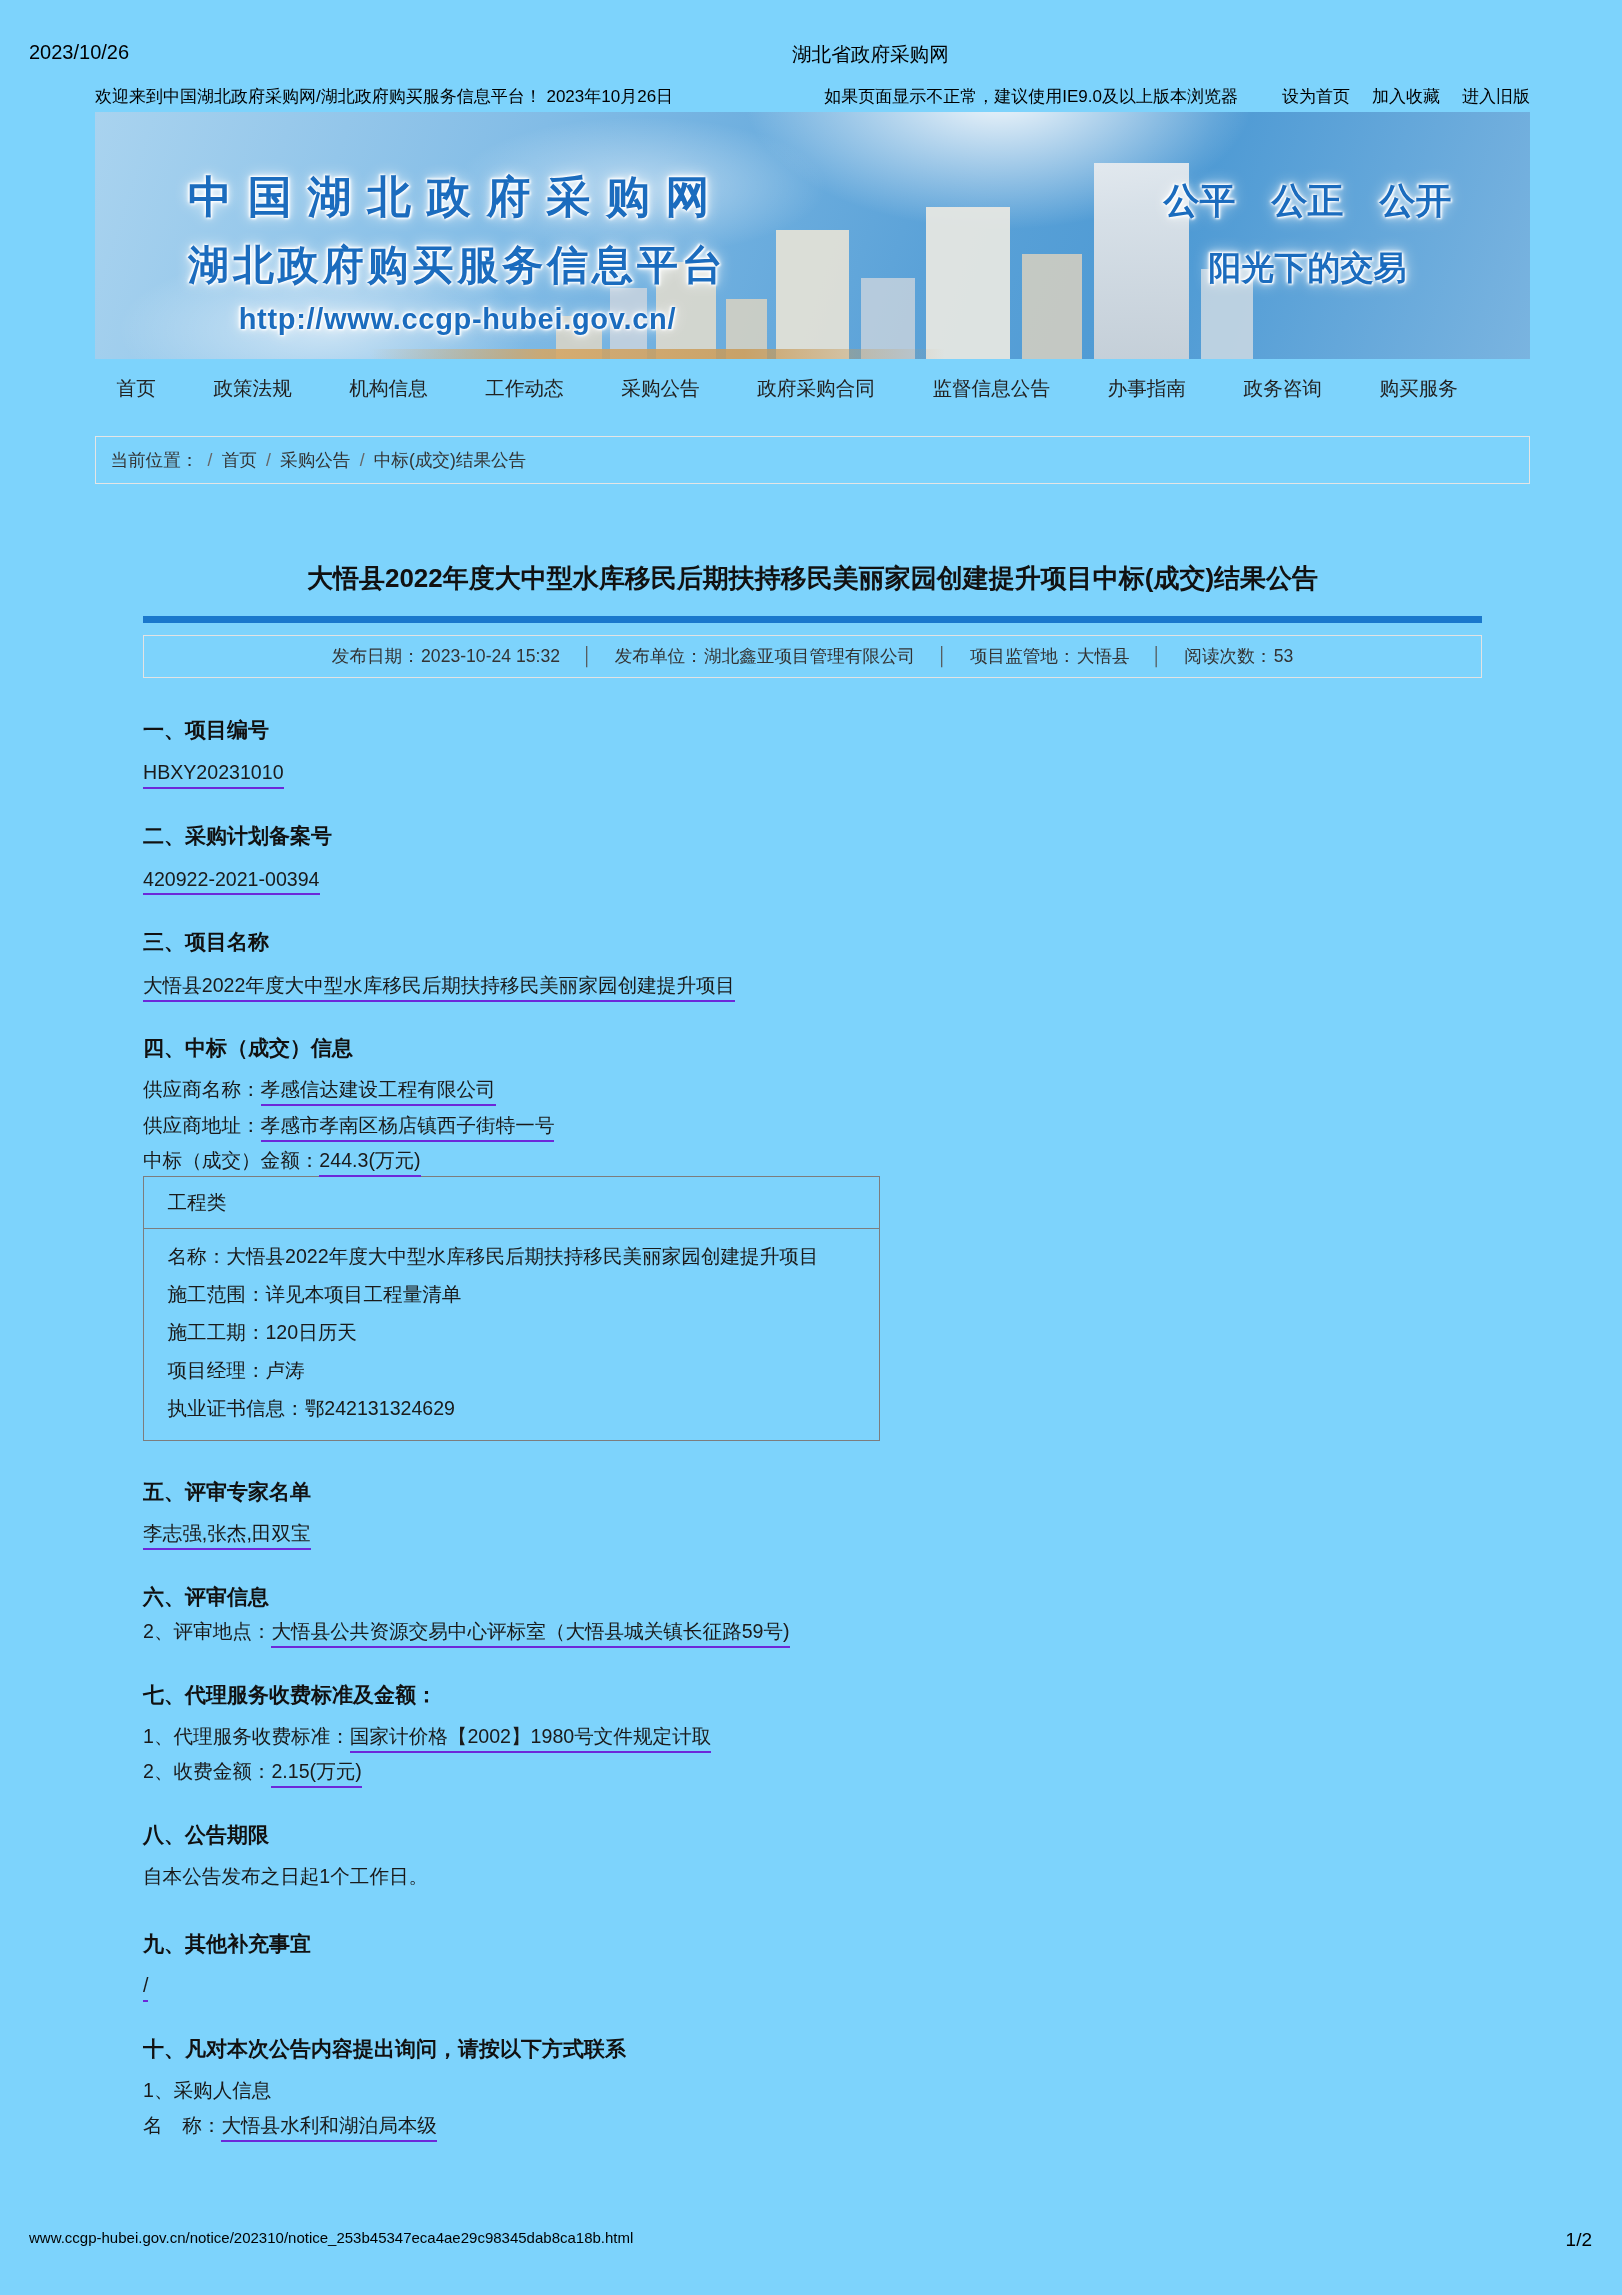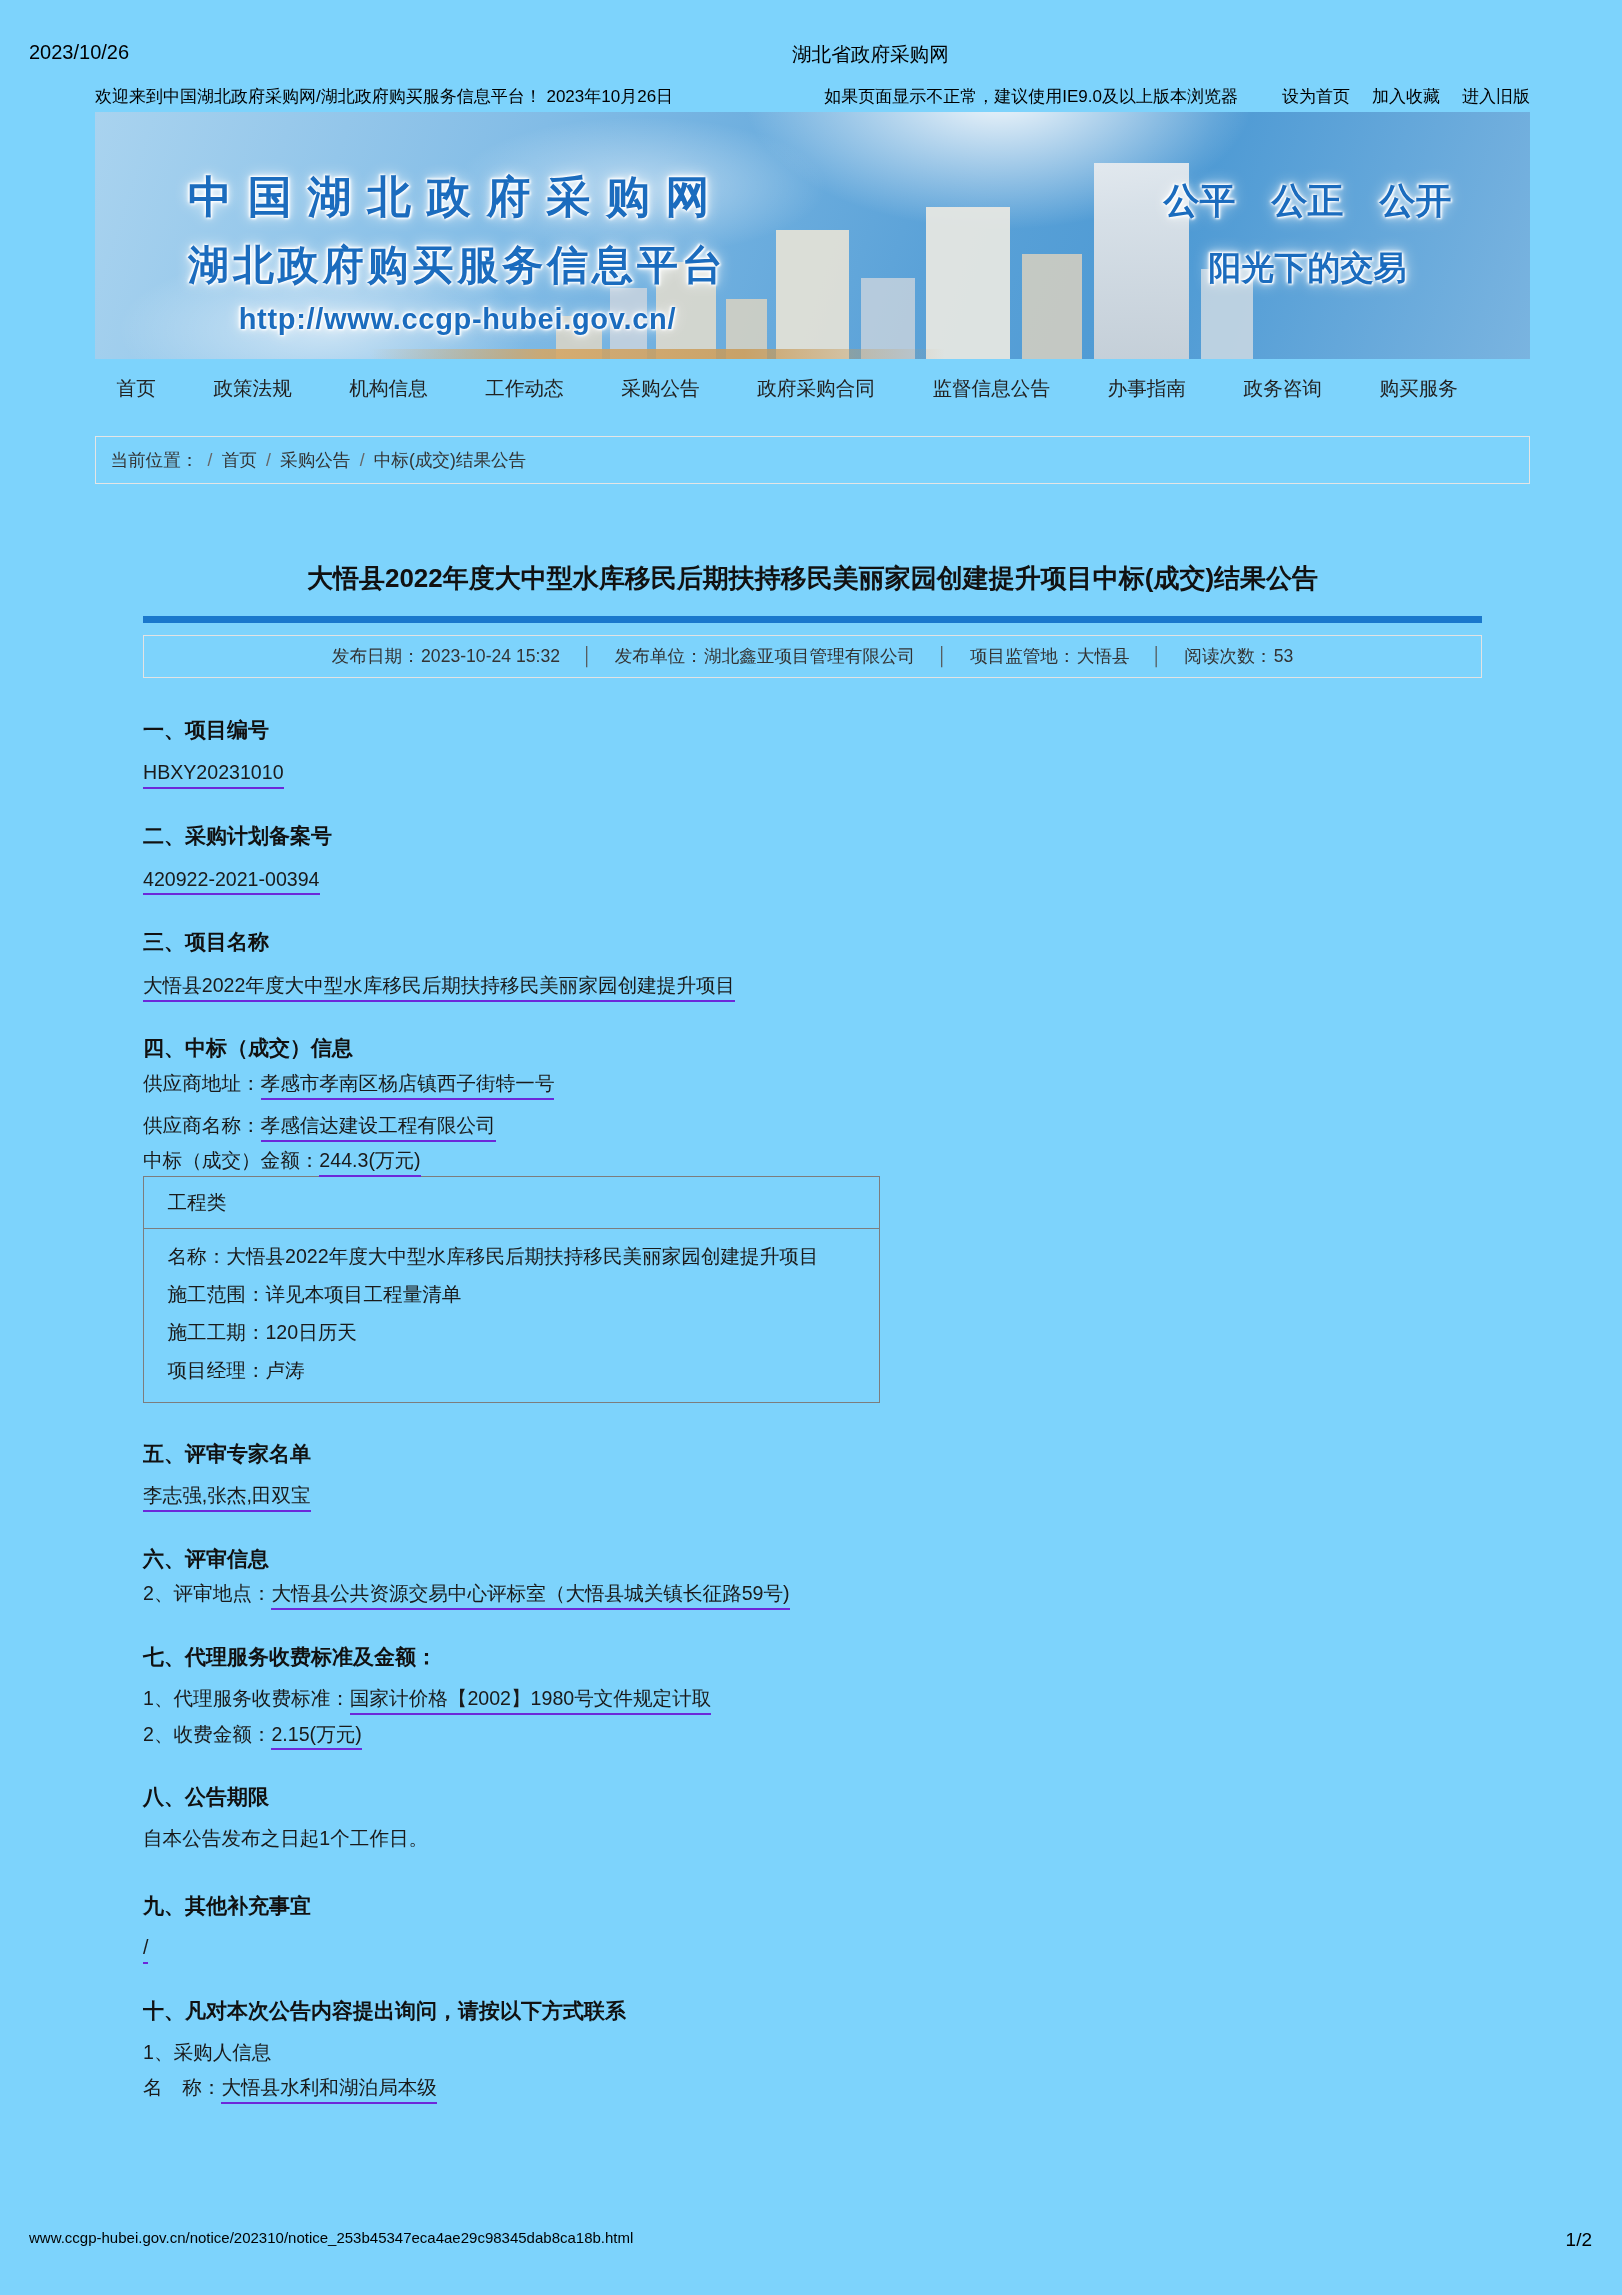--- a/index.html
+++ b/index.html
@@ -172,31 +172,32 @@
       <h3 class="sec-h mt-sec1">一、项目编号</h3>
       <p class="line mt-val"><span class="u">HBXY20231010</span></p>
 
       <h3 class="sec-h mt-sec">二、采购计划备案号</h3>
       <p class="line mt-val"><span class="u">420922-2021-00394</span></p>
 
       <h3 class="sec-h mt-sec">三、项目名称</h3>
       <p class="line mt-val"><span class="u">大悟县2022年度大中型水库移民后期扶持移民美丽家园创建提升项目</span></p>
 
       <h3 class="sec-h mt-sec">四、中标（成交）信息</h3>
+      <p class="line mt-l1"><span>供应商名称：</span><span class="u">孝感信达建设工程有限公司</span></p>
       <p class="line mt-ln"><span>供应商地址：</span><span class="u">孝感市孝南区杨店镇西子街特一号</span></p>
-      <p class="line mt-l1"><span>供应商名称：</span><span class="u">孝感信达建设工程有限公司</span></p>
       <p class="line mt-ln"><span>中标（成交）金额：</span><span class="u">244.3(万元)</span></p>
 
       <div class="workbox">
         <div class="workbox-header">工程类</div>
         <div class="workbox-body">
           <p>名称：大悟县2022年度大中型水库移民后期扶持移民美丽家园创建提升项目</p>
           <p>施工范围：详见本项目工程量清单</p>
           <p>施工工期：120日历天</p>
           <p>项目经理：卢涛</p>
+          <p>执业证书信息：鄂242131324629</p>
         </div>
       </div>
 
       <h3 class="sec-h mt-sec">五、评审专家名单</h3>
       <p class="line mt-l1"><span class="u">李志强,张杰,田双宝</span></p>
 
       <h3 class="sec-h mt-sec">六、评审信息</h3>
       <p class="line mt-ln"><span>2、评审地点：</span><span class="u">大悟县公共资源交易中心评标室（大悟县城关镇长征路59号)</span></p>
 
       <h3 class="sec-h mt-sec">七、代理服务收费标准及金额：</h3>

